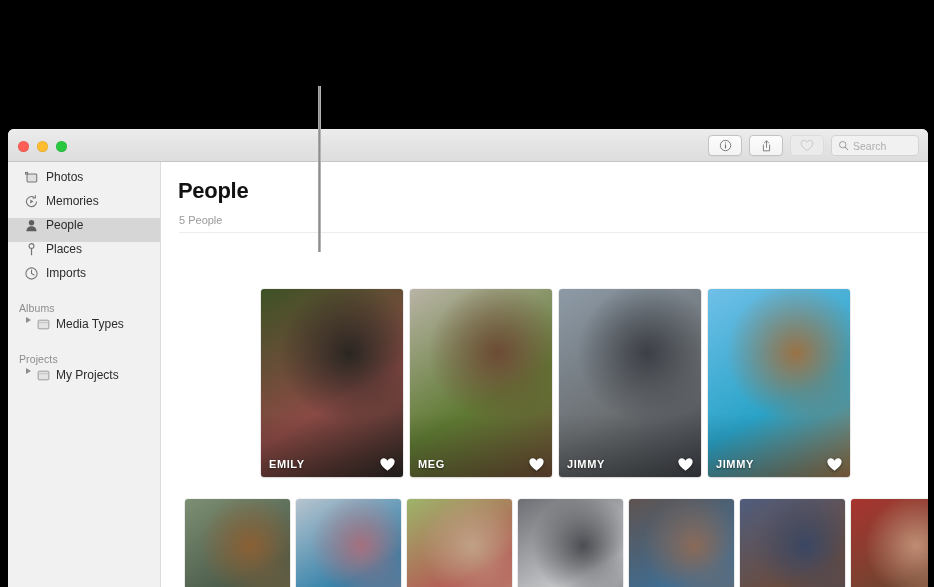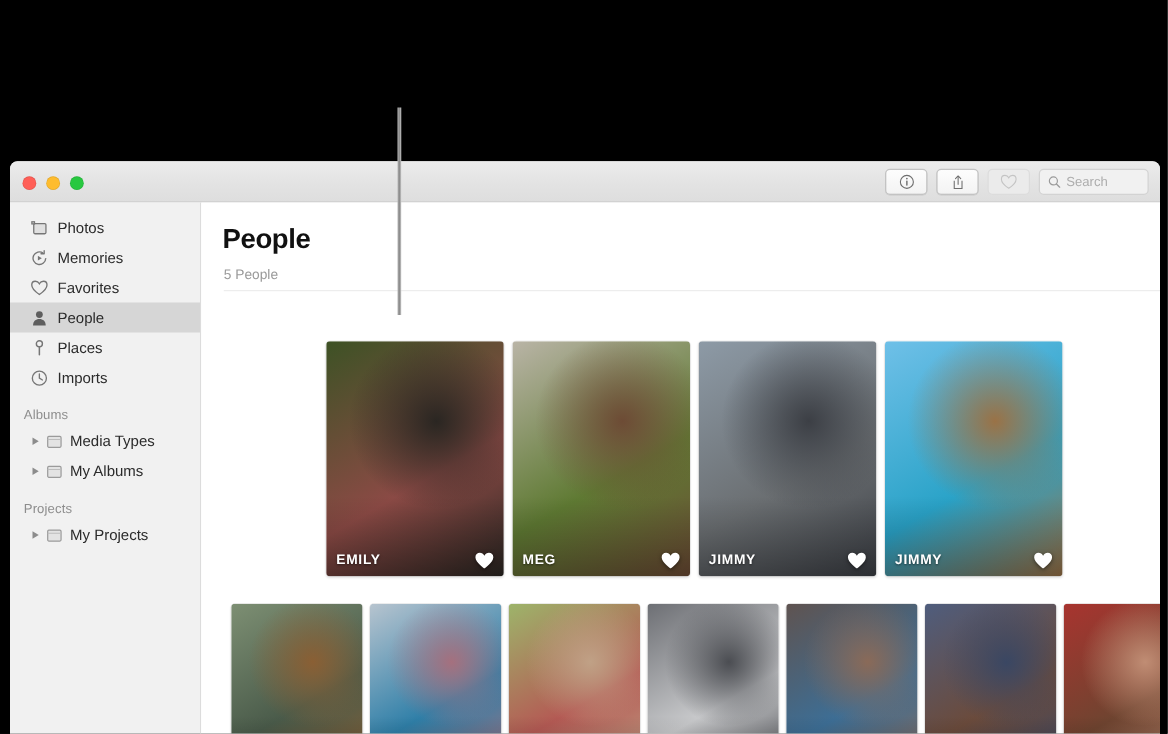--- a/index.html
+++ b/index.html
@@ -89,21 +89,21 @@
     box-sizing: border-box;
     padding-top: 8px;
   }
   .sb-group-title {
     font-size: 10.5px; color: #8d8d8d;
     padding: 3px 0 3px 11px;
     letter-spacing: .1px;
   }
   .sb-item {
     height: 24px;
-    display: flex; align-items: center;
+    display: flex; align-items: flex-start;
     padding-left: 16px;
     gap: 7px;
     font-size: 12px;
     color: #2b2b2b;
     box-sizing: border-box;
   }
   .sb-item.selected { background: #d6d6d6; }
   .sb-item .ico { width: 15px; height: 15px; display: flex; align-items: center; justify-content: center; flex: 0 0 15px; }
   .sb-item.disclosed { padding-left: 15px; gap: 5px; }
   .tri {
@@ -137,20 +137,21 @@
     width: 749px; height: 1px; background: #ededed;
   }
 
   
   .grid { position: absolute; left: 0; top: 0; width: 767px; height: 425px; }
   .tile {
     position: absolute;
     border-radius: 3px;
     overflow: hidden;
     box-shadow: 0 0 0 .5px rgba(0,0,0,.10), 0 1px 2px rgba(0,0,0,.12);
+    margin-top: 16px;
   }
   .tile .photo { position: absolute; inset: 0; }
   .tile .scrim {
     position: absolute; left: 0; right: 0; bottom: 0; height: 34%;
     background: linear-gradient(to bottom, rgba(0,0,0,0), rgba(0,0,0,.28));
   }
   .tile .name {
     position: absolute; left: 8px; bottom: 7px;
     color: #fff; font-weight: bold;
     text-shadow: 0 1px 2px rgba(0,0,0,.55);
@@ -228,28 +229,20 @@
           <div class="sb-item">
             <span class="ico">
               <svg width="15" height="15" viewBox="0 0 16 16">
                 <path d="M13.4 8 A5.4 5.4 0 1 1 11.2 3.7" fill="none" stroke="#767676" stroke-width="1.15"></path>
                 <path d="M12.1 1.6 L12.1 4.3 L9.4 4.3" fill="none" stroke="#767676" stroke-width="1.15" stroke-linecap="round" stroke-linejoin="round"></path>
                 <path d="M6.7 5.9 L10.1 8 L6.7 10.1 Z" fill="#767676"></path>
               </svg>
             </span>
             <span>Memories</span>
           </div>
-          <div class="sb-item">
-            <span class="ico">
-              <svg width="15" height="15" viewBox="0 0 16 16">
-                <path d="M8 13.4 C8 13.4 1.5 9.0 1.5 5.3 C1.5 3.4 2.9 2.1 4.5 2.1 C5.9 2.1 7.3 3.0 8 4.3 C8.7 3.0 10.1 2.1 11.5 2.1 C13.1 2.1 14.5 3.4 14.5 5.3 C14.5 9.0 8 13.4 8 13.4 Z" fill="none" stroke="#767676" stroke-width="1.15"></path>
-              </svg>
-            </span>
-            <span>Favorites</span>
-          </div>
           <div class="sb-item selected">
             <span class="ico">
               <svg width="15" height="15" viewBox="0 0 16 16">
                 <circle cx="8" cy="5" r="2.9" fill="#5e5e5e"></circle>
                 <path d="M2.6 14.2 C2.6 10.5 5.0 8.7 8 8.7 C11 8.7 13.4 10.5 13.4 14.2 Z" fill="#5e5e5e"></path>
               </svg>
             </span>
             <span>People</span>
           </div>
           <div class="sb-item">
@@ -274,30 +267,20 @@
           <div class="sb-group-title">Albums</div>
           <div class="sb-item disclosed">
             <span class="tri"></span>
             <span class="ico">
               <svg width="15" height="15" viewBox="0 0 16 16">
                 <rect x="2.3" y="3.4" width="11.4" height="9.2" rx="1" fill="#e3e3e3" stroke="#9b9b9b" stroke-width="1.05"></rect>
                 <path d="M2.3 6.0 L13.7 6.0" stroke="#bdbdbd" stroke-width=".9"></path>
               </svg>
             </span>
             <span>Media Types</span>
-          </div>
-          <div class="sb-item disclosed">
-            <span class="tri"></span>
-            <span class="ico">
-              <svg width="15" height="15" viewBox="0 0 16 16">
-                <rect x="2.3" y="3.4" width="11.4" height="9.2" rx="1" fill="#e3e3e3" stroke="#9b9b9b" stroke-width="1.05"></rect>
-                <path d="M2.3 6.0 L13.7 6.0" stroke="#bdbdbd" stroke-width=".9"></path>
-              </svg>
-            </span>
-            <span>My Albums</span>
           </div>
           <div class="sb-gap"></div>
           <div class="sb-group-title">Projects</div>
           <div class="sb-item disclosed">
             <span class="tri"></span>
             <span class="ico">
               <svg width="15" height="15" viewBox="0 0 16 16">
                 <rect x="2.3" y="3.4" width="11.4" height="9.2" rx="1" fill="#e3e3e3" stroke="#9b9b9b" stroke-width="1.05"></rect>
                 <path d="M2.3 6.0 L13.7 6.0" stroke="#bdbdbd" stroke-width=".9"></path>
               </svg>

